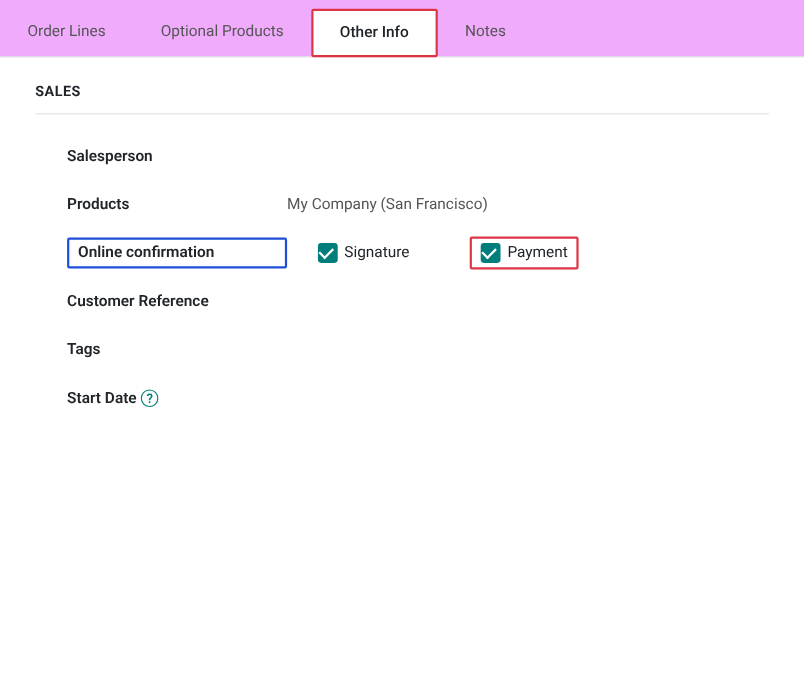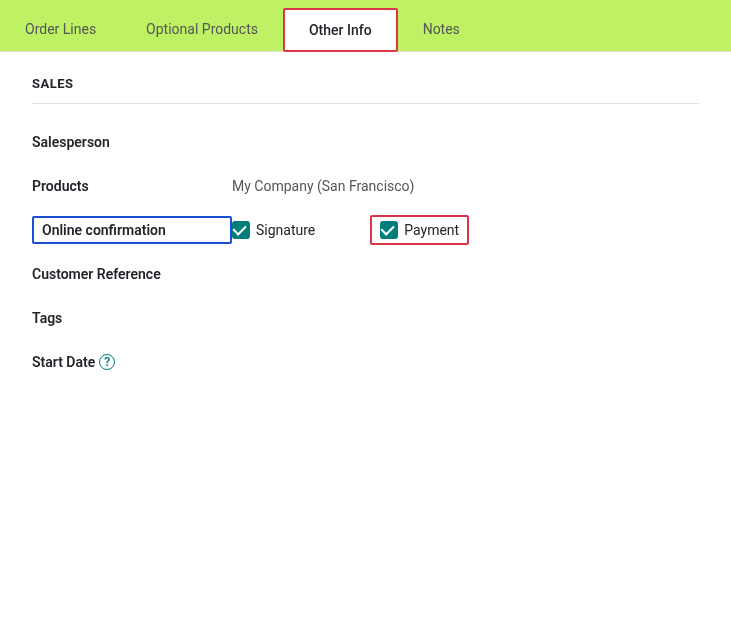--- a/index.html
+++ b/index.html
@@ -13,21 +13,21 @@
       background: #fff;
       color: #333;
       font-size: 14px;
       width: 731px;
       min-height: 627px;
     }
 
     .tabs-bar {
       display: flex;
       border-bottom: 1px solid #dee2e6;
-      background: #bef264;
+      background: #f0abfc;
       padding-top: 8px;
     }
 
     .tab {
       padding: 12px 24px;
       cursor: pointer;
       color: #555;
       font-size: 14px;
       border: 1px solid transparent;
       margin-bottom: -1px;
@@ -68,20 +68,21 @@
       margin-bottom: 8px;
     }
 
     .field-label {
       font-weight: 600;
       color: #212529;
       min-width: 200px;
       font-size: 14px;
       display: flex;
       gap: 4px;
+      margin-left: 29px;
     }
 
     .field-label.highlighted {
       border: 2px solid #1d4ed8;
       padding: 4px 8px;
       border-radius: 2px;
     }
 
     .field-value {
       color: #555;
@@ -93,20 +94,21 @@
       align-items: center;
       gap: 16px;
     }
 
     .checkbox-item {
       display: flex;
       align-items: center;
       gap: 6px;
       font-size: 14px;
       color: #212529;
+      padding-left: 28px;
     }
 
     .checkbox-item.highlighted {
       border: 2px solid #dc3545;
       padding: 4px 8px;
       border-radius: 2px;
       margin-left: 39px;
     }
 
     .checkbox-icon {

